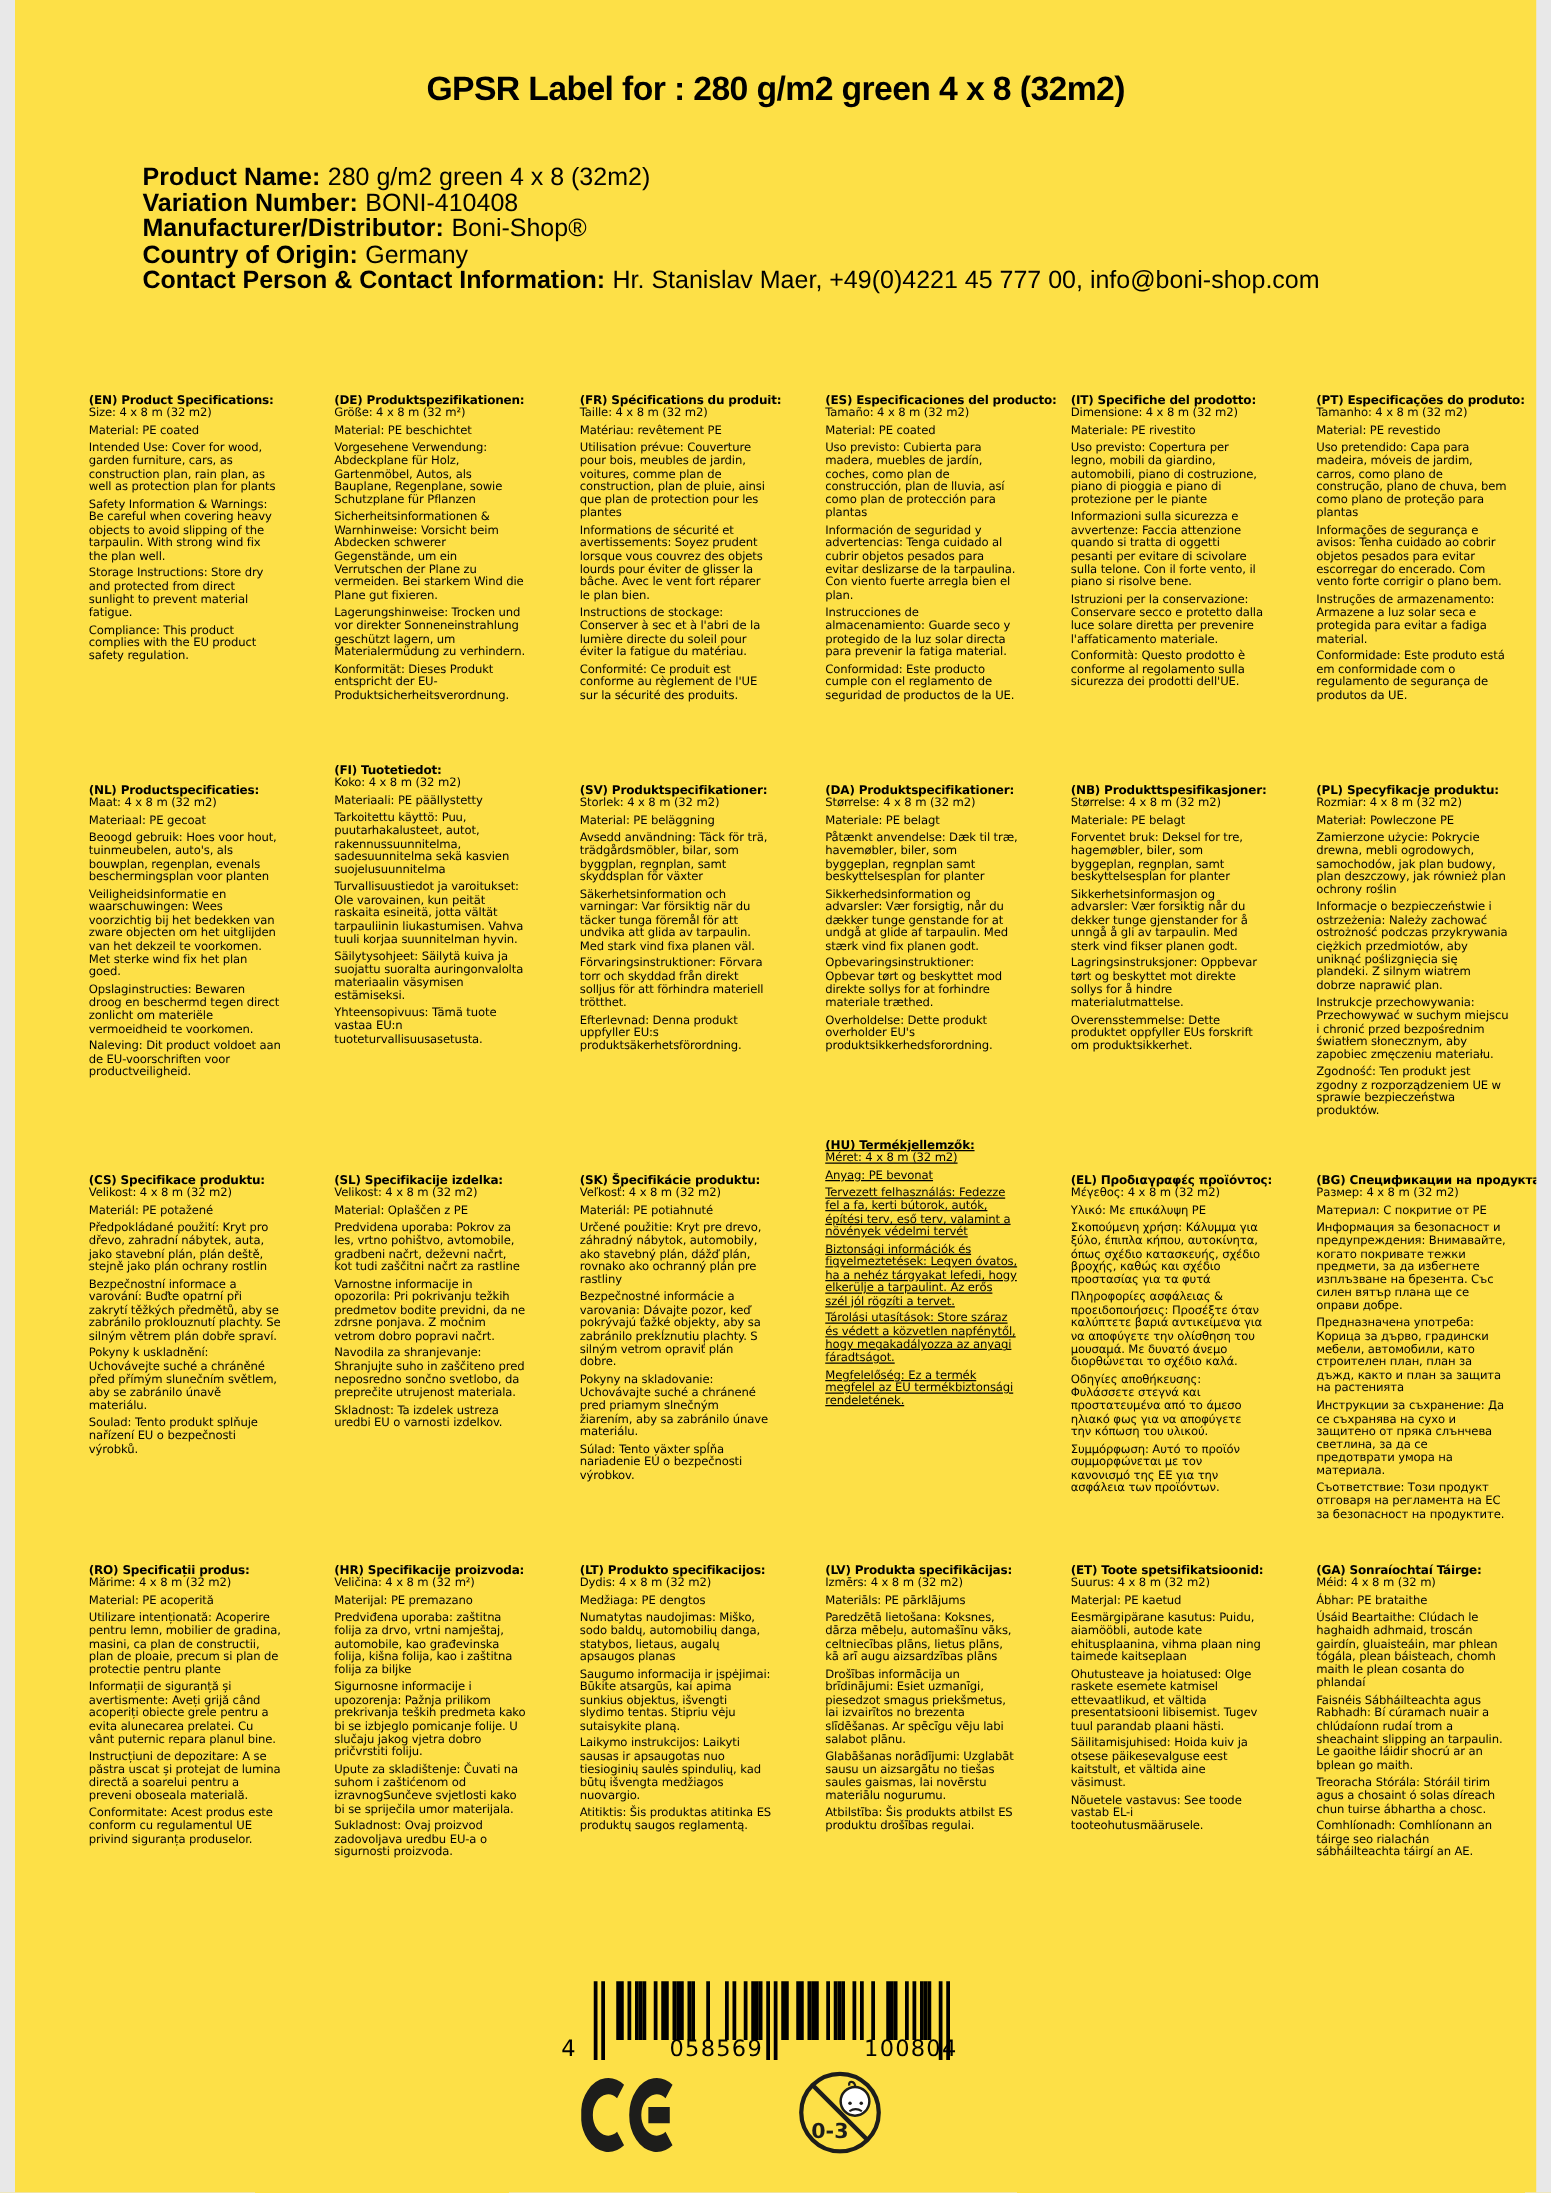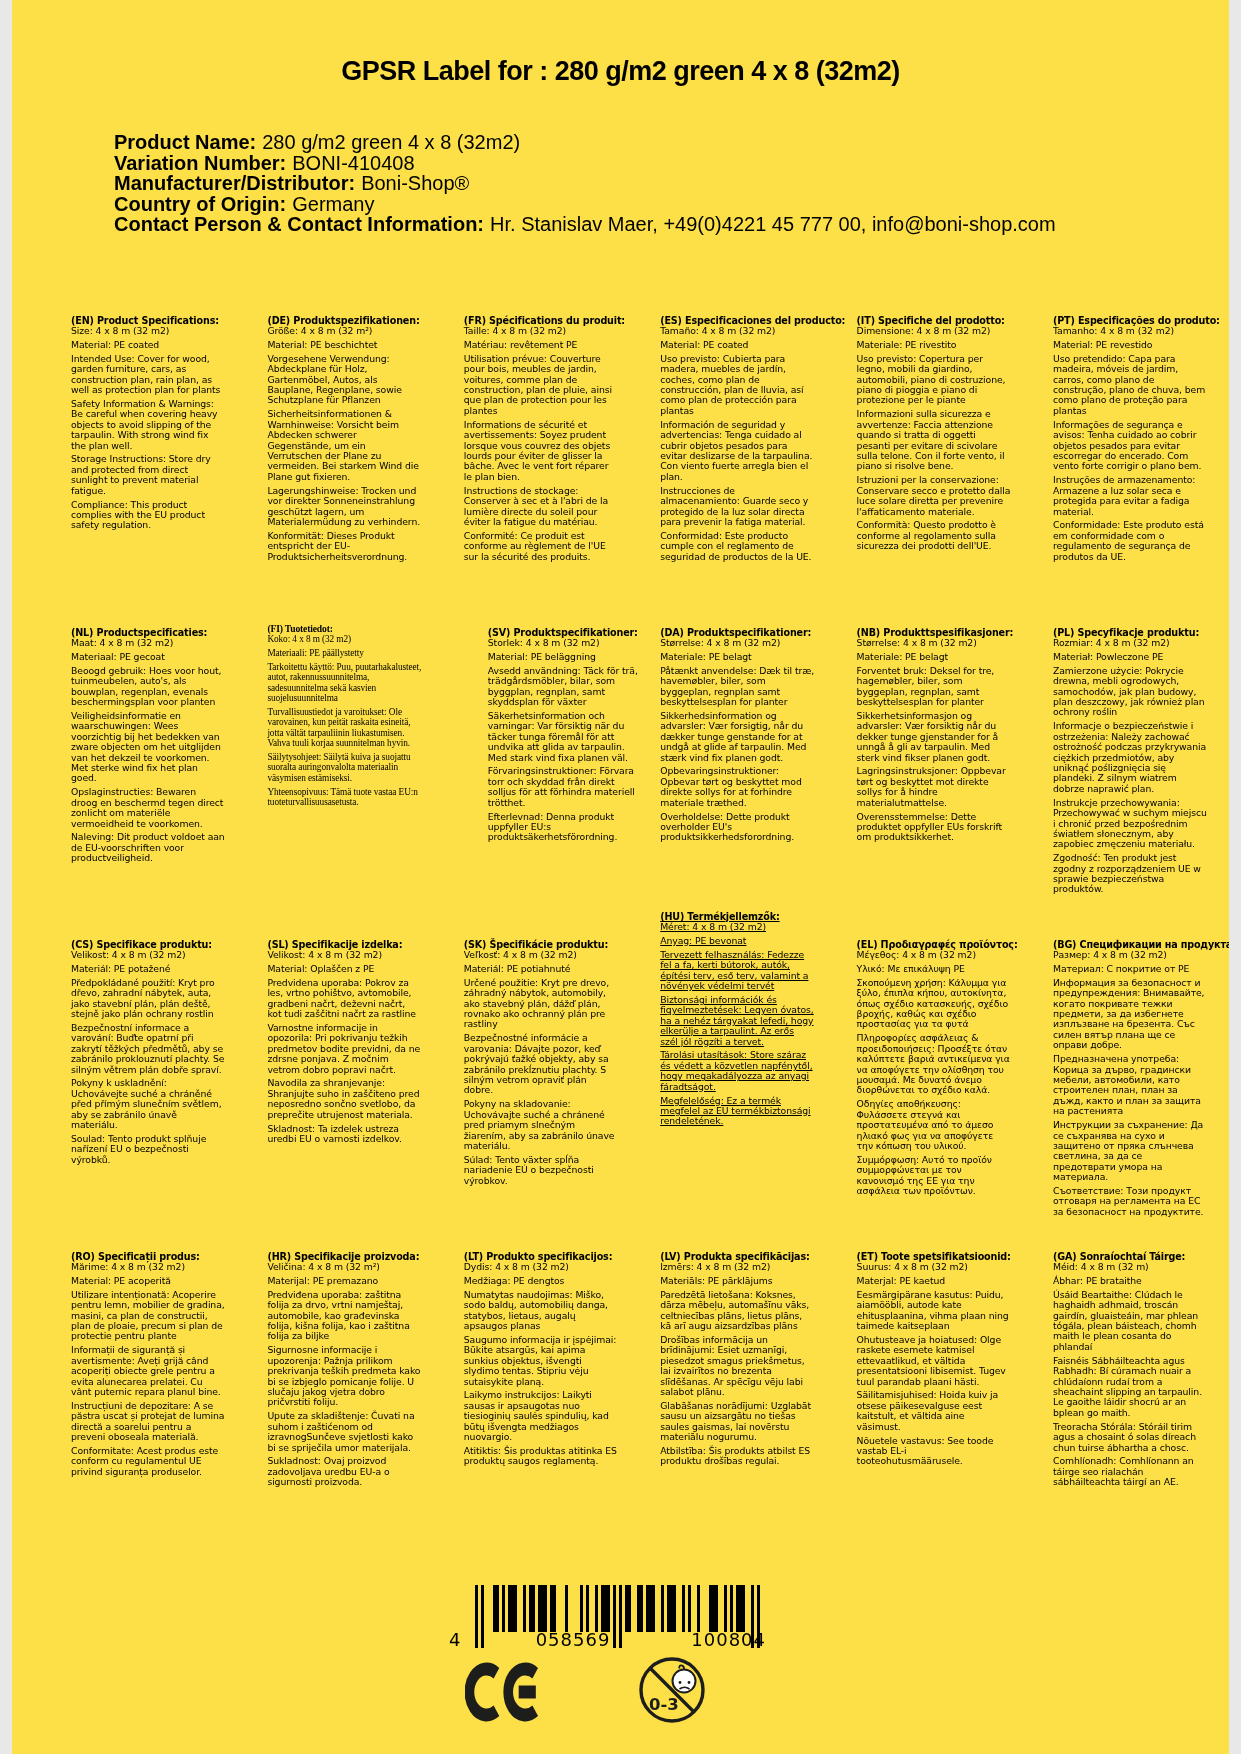--- a/index.html
+++ b/index.html
@@ -100,30 +100,30 @@
       </div>
       <div class="lang-block" style="left: 0px; top: 312px;">
         <div class="lang-heading">(NL) Productspecificaties:</div>
         <p class="lang-par first">Maat: 4 x 8 m (32 m2)</p>
         <p class="lang-par">Materiaal: PE gecoat</p>
         <p class="lang-par">Beoogd gebruik: Hoes voor hout, tuinmeubelen, auto's, als bouwplan, regenplan, evenals beschermingsplan voor planten</p>
         <p class="lang-par">Veiligheidsinformatie en waarschuwingen: Wees voorzichtig bij het bedekken van zware objecten om het uitglijden van het dekzeil te voorkomen. Met sterke wind fix het plan goed.</p>
         <p class="lang-par">Opslaginstructies: Bewaren droog en beschermd tegen direct zonlicht om materiële vermoeidheid te voorkomen.</p>
         <p class="lang-par">Naleving: Dit product voldoet aan de EU-voorschriften voor productveiligheid.</p>
       </div>
-      <div class="lang-block" style="left: 196.4px; top: 308px; font-family: Liberation Serif, serif;">
+      <div class="lang-block" style="left: 196.4px; top: 296px;">
         <div class="lang-heading">(FI) Tuotetiedot:</div>
         <p class="lang-par first">Koko: 4 x 8 m (32 m2)</p>
         <p class="lang-par">Materiaali: PE päällystetty</p>
         <p class="lang-par">Tarkoitettu käyttö: Puu, puutarhakalusteet, autot, rakennussuunnitelma, sadesuunnitelma sekä kasvien suojelusuunnitelma</p>
         <p class="lang-par">Turvallisuustiedot ja varoitukset: Ole varovainen, kun peität raskaita esineitä, jotta vältät tarpauliinin liukastumisen. Vahva tuuli korjaa suunnitelman hyvin.</p>
         <p class="lang-par">Säilytysohjeet: Säilytä kuiva ja suojattu suoralta auringonvalolta materiaalin väsymisen estämiseksi.</p>
         <p class="lang-par">Yhteensopivuus: Tämä tuote vastaa EU:n tuoteturvallisuusasetusta.</p>
       </div>
-      <div class="lang-block" style="left: 392.8px; top: 312px; margin-left: 24px;">
+      <div class="lang-block" style="left: 392.8px; top: 312px;">
         <div class="lang-heading">(SV) Produktspecifikationer:</div>
         <p class="lang-par first">Storlek: 4 x 8 m (32 m2)</p>
         <p class="lang-par">Material: PE beläggning</p>
         <p class="lang-par">Avsedd användning: Täck för trä, trädgårdsmöbler, bilar, som byggplan, regnplan, samt skyddsplan för växter</p>
         <p class="lang-par">Säkerhetsinformation och varningar: Var försiktig när du täcker tunga föremål för att undvika att glida av tarpaulin. Med stark vind fixa planen väl.</p>
         <p class="lang-par">Förvaringsinstruktioner: Förvara torr och skyddad från direkt solljus för att förhindra materiell trötthet.</p>
         <p class="lang-par">Efterlevnad: Denna produkt uppfyller EU:s produktsäkerhetsförordning.</p>
       </div>
       <div class="lang-block" style="left: 589.2px; top: 312px;">
         <div class="lang-heading">(DA) Produktspecifikationer:</div>

